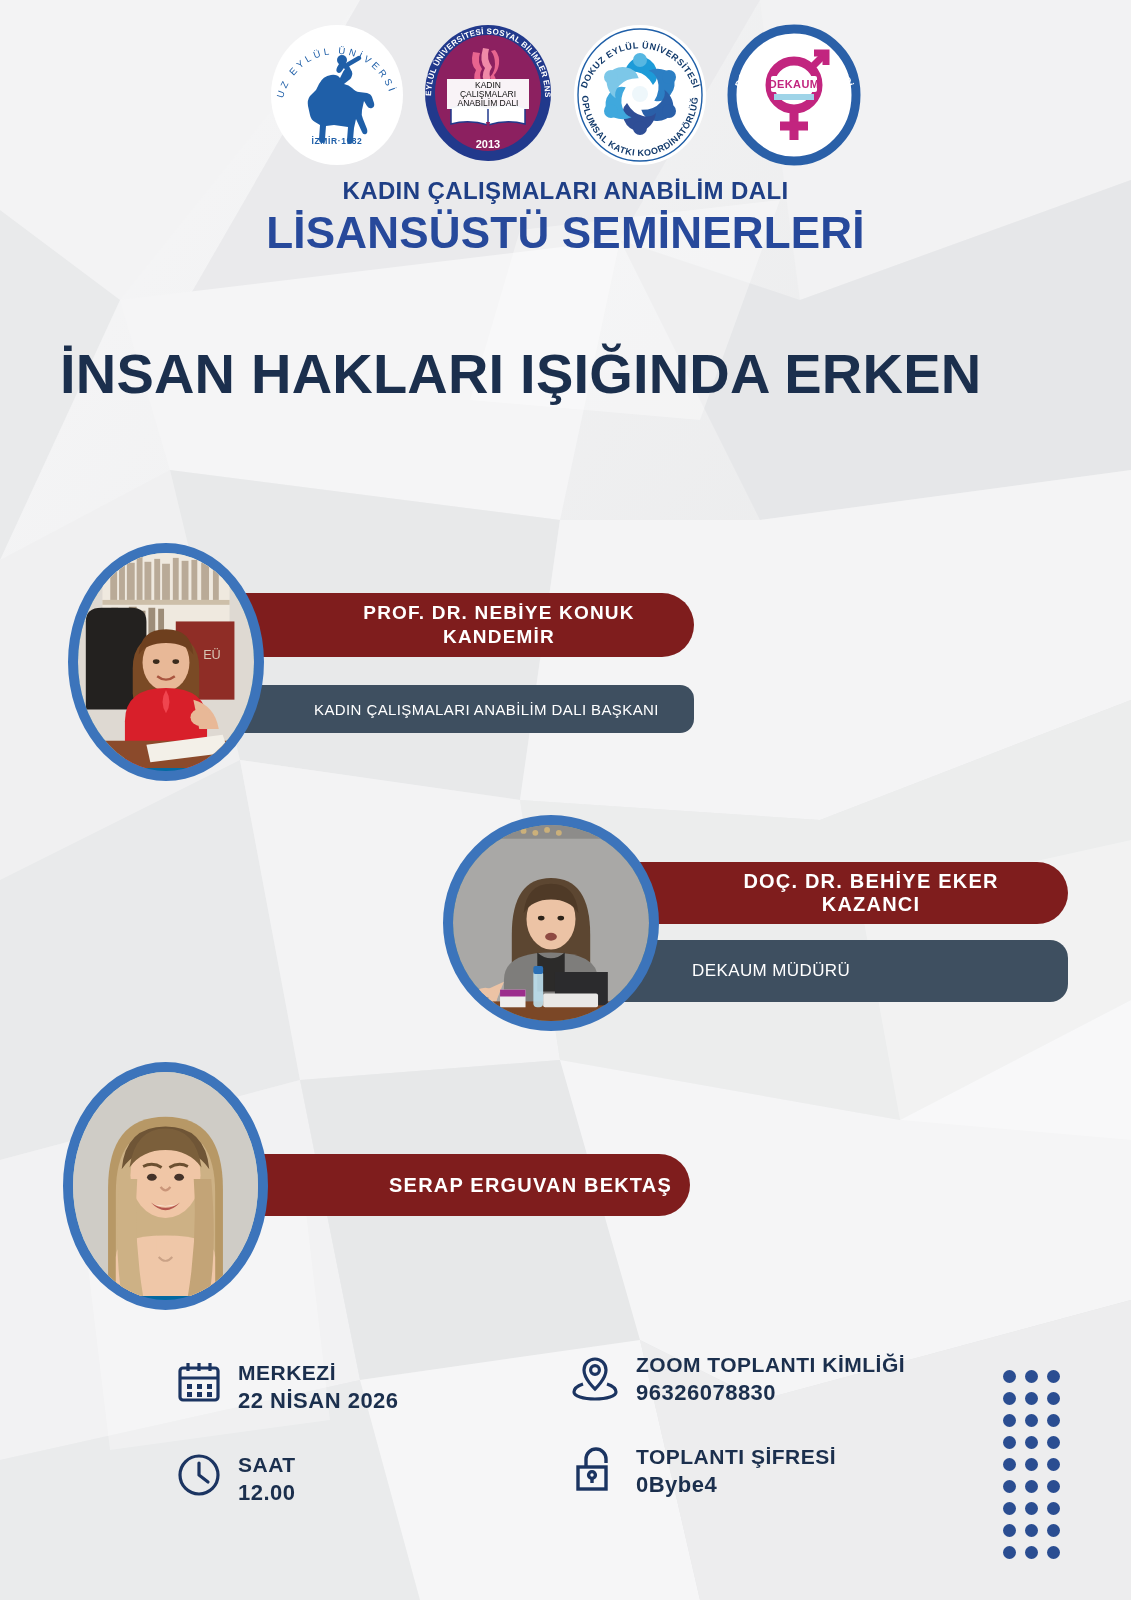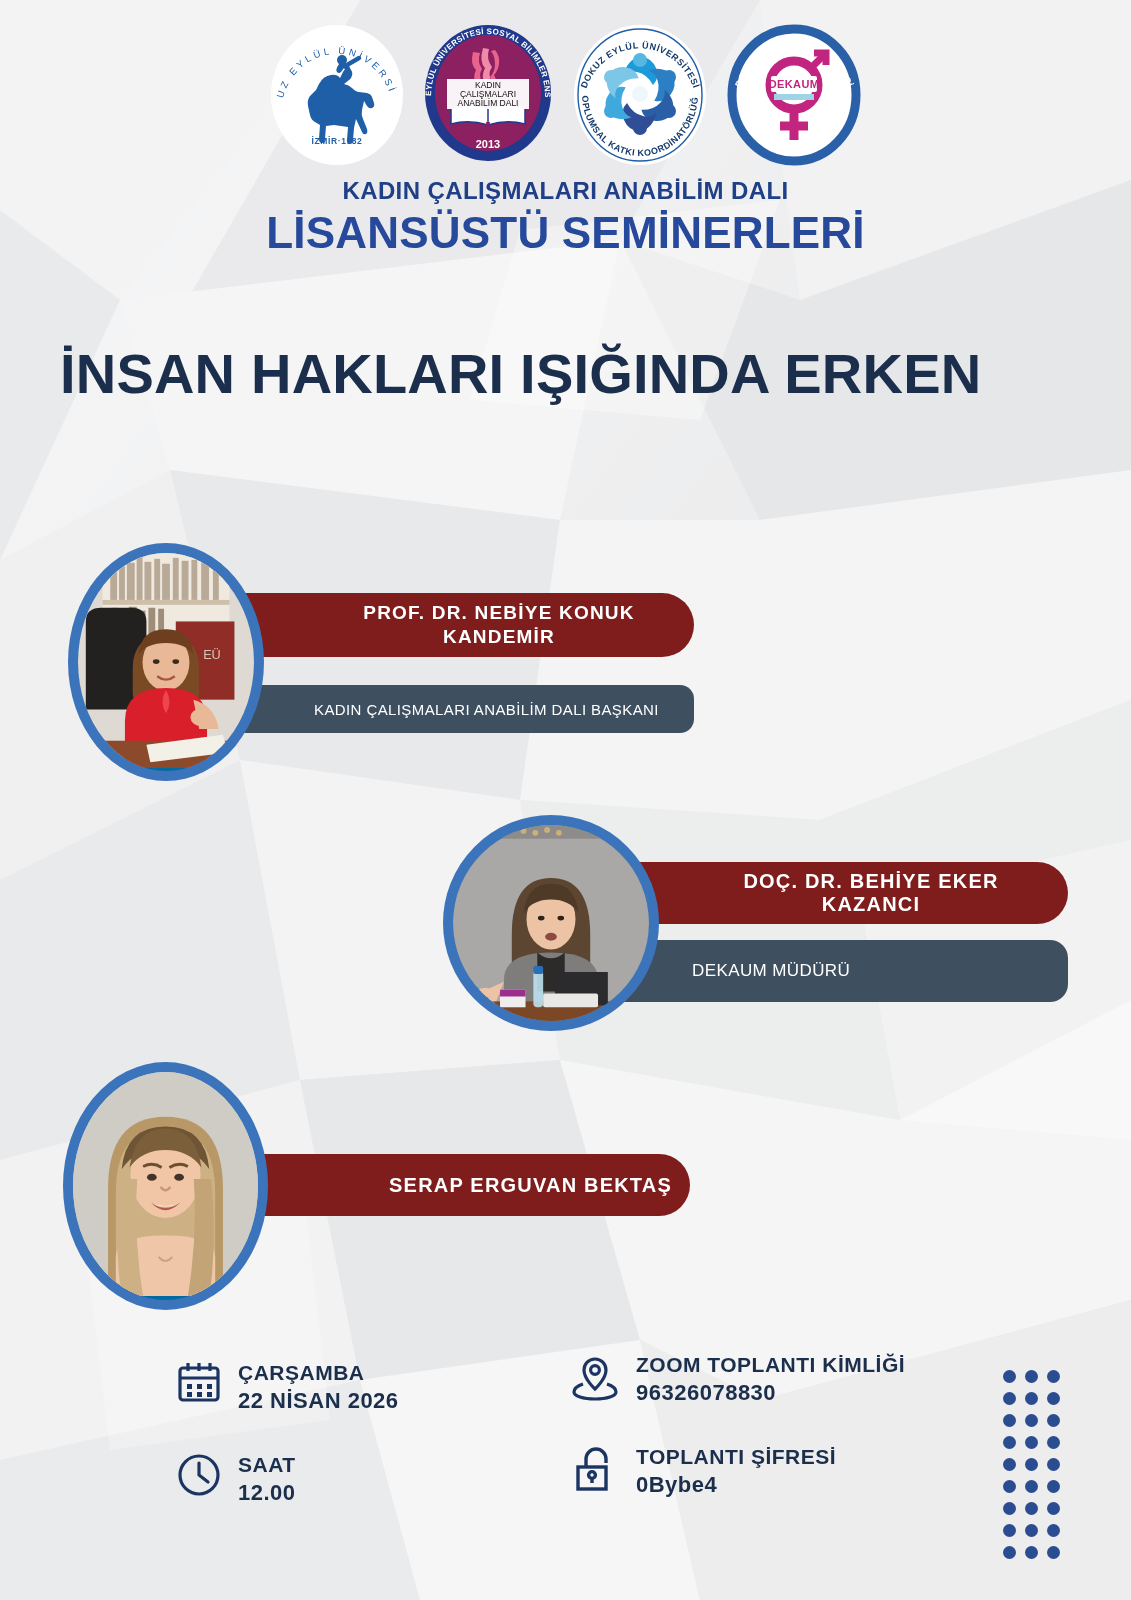--- a/index.html
+++ b/index.html
@@ -423,21 +423,21 @@
         <rect x="11" y="24" width="5" height="5"></rect>
           <rect x="21" y="24" width="5" height="5"></rect>
           <rect x="31" y="24" width="5" height="5"></rect>
         <rect x="11" y="32" width="5" height="5"></rect>
           <rect x="21" y="32" width="5" height="5"></rect>
           <rect x="31" y="32" width="5" height="5"></rect>
       </g>
     </svg>
   </span>
   <span class="tx">
-    <span class="lbl">ÇARŞAMBA</span><br>
+    <span class="lbl">MERKEZİ</span><br>
     <span class="val">22 NİSAN 2026</span>
   </span>
 </div>
 
 <div class="info" id="info-time">
   <span class="ic">
     <svg width="46" height="46" viewBox="0 0 46 46" fill="none" stroke="#1b3461" stroke-width="3.2">
       <circle cx="23" cy="23" r="19"></circle>
       <polyline points="23,11 23,23 32,30" stroke-linecap="round" stroke-linejoin="round"></polyline>
     </svg>

